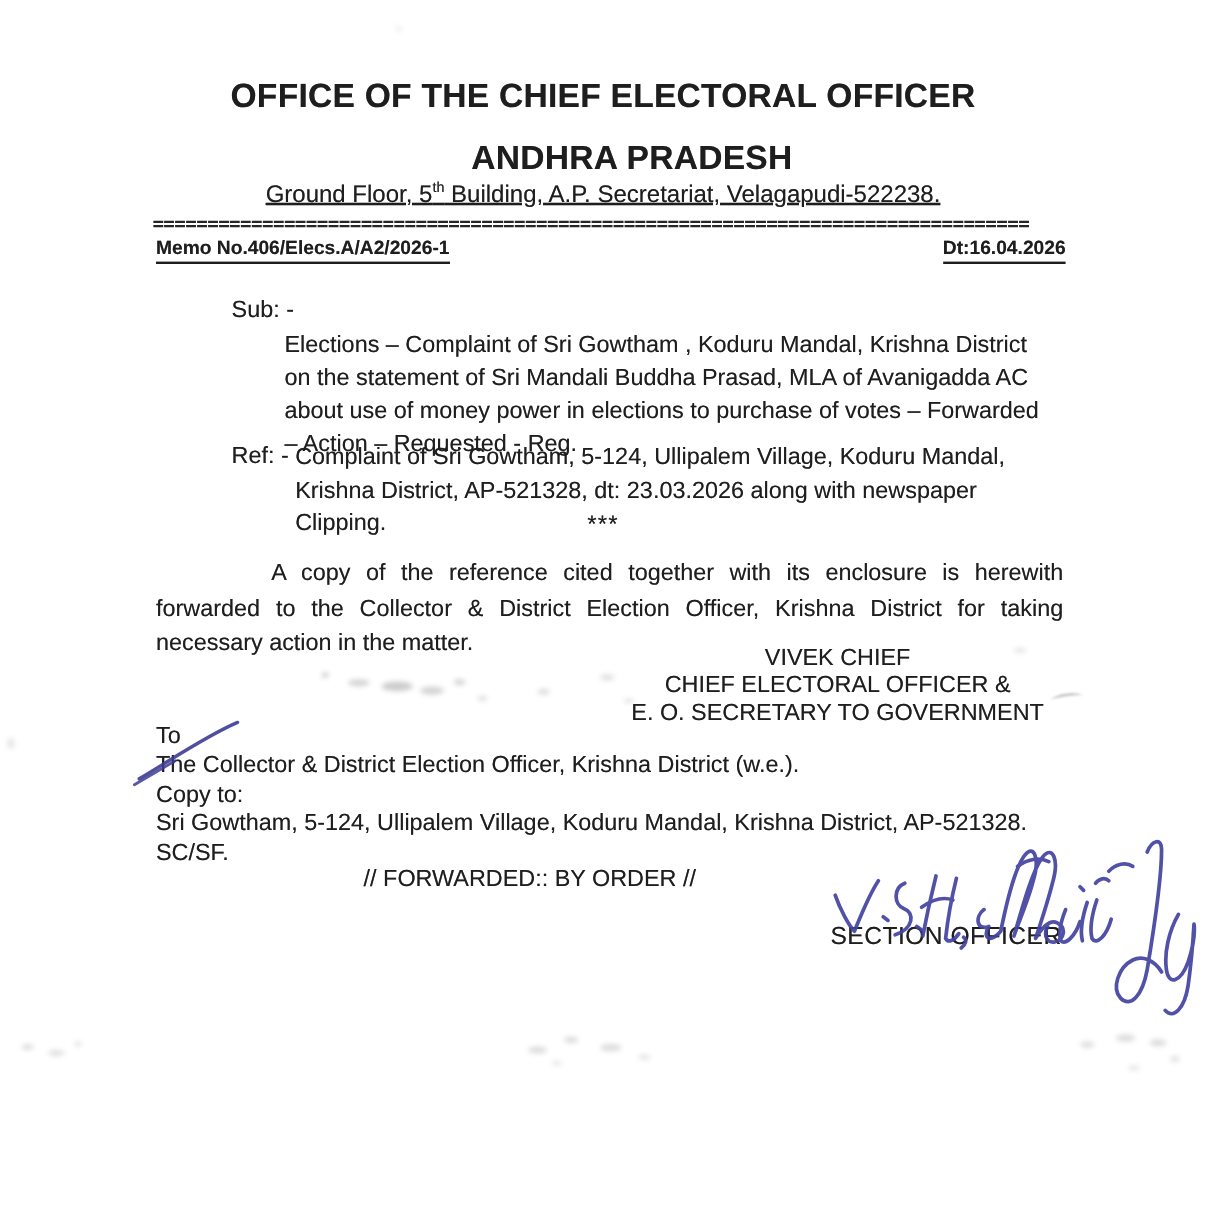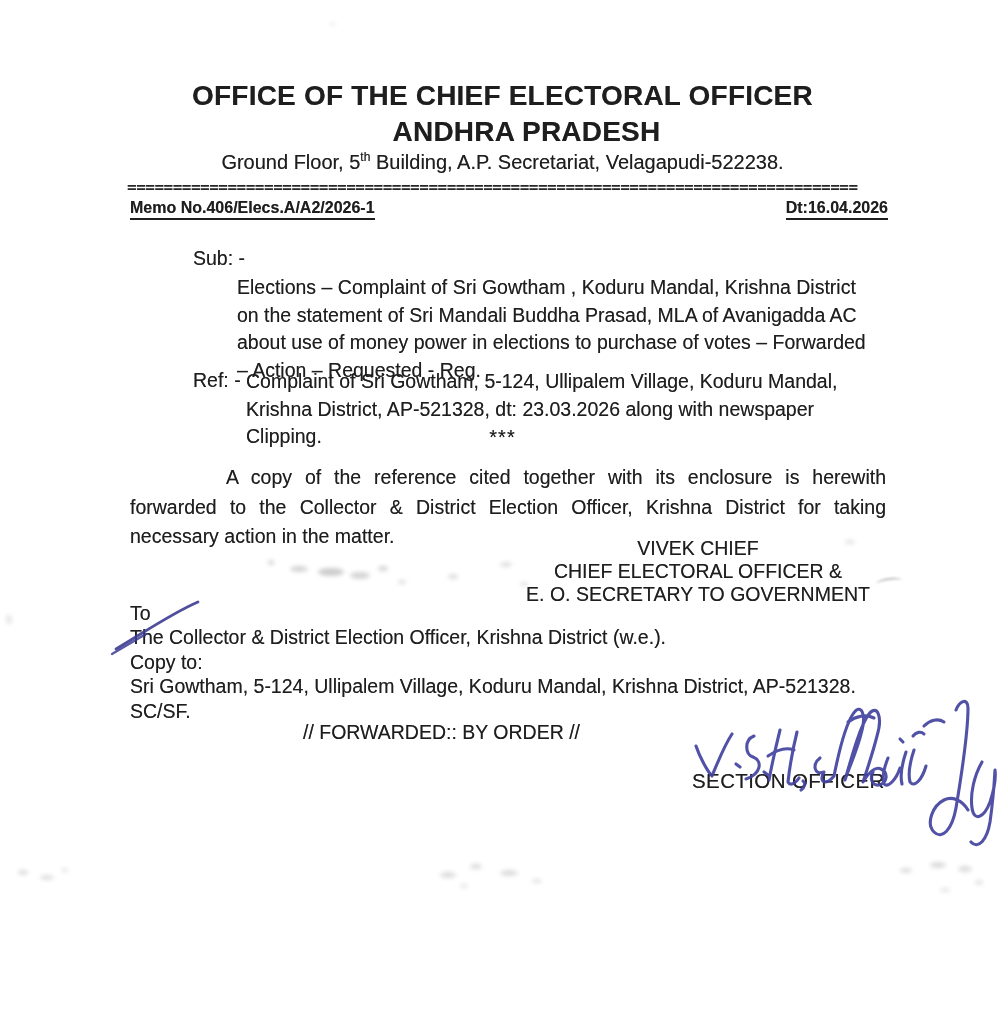--- a/index.html
+++ b/index.html
@@ -54,24 +54,24 @@
   .squiggle {
     position: absolute; border-top: 2px solid rgba(120,120,120,0.45);
     border-radius: 50%; filter: blur(1px);
   }
 </style>
 </head>
 <body>
 
 <div class="page">
 
-  <div class="abs title doc-text" style="top:80px;">OFFICE OF THE CHIEF ELECTORAL OFFICER</div>
+  <div class="abs title doc-text" style="top:64px;">OFFICE OF THE CHIEF ELECTORAL OFFICER</div>
   <div class="abs title doc-text" style="top:116px;margin-left:24px;">ANDHRA PRADESH</div>
 
-  <div class="abs address doc-text" style="top:151px;"><span>Ground Floor, 5</span><sup>th</sup><span> Building, A.P. Secretariat, Velagapudi-522238.</span></div>
+  <div class="abs address doc-text" style="top:151px;text-decoration:underline;"><span>Ground Floor, 5</span><sup>th</sup><span> Building, A.P. Secretariat, Velagapudi-522238.</span></div>
 
   <div class="abs divider">================================================================================</div>
 
   <div class="abs memo-row doc-text">
     <span>Memo No.406/Elecs.A/A2/2026-1</span>
     <span>Dt:16.04.2026</span>
   </div>
 
   <div class="abs block-label doc-text" style="left:193px; top:247px;">Sub: -</div>
   <div class="abs block-lines doc-text" style="left:237px; top:246px; width:680px;margin-top:28px;">Elections – Complaint of Sri Gowtham , Koduru Mandal, Krishna District

